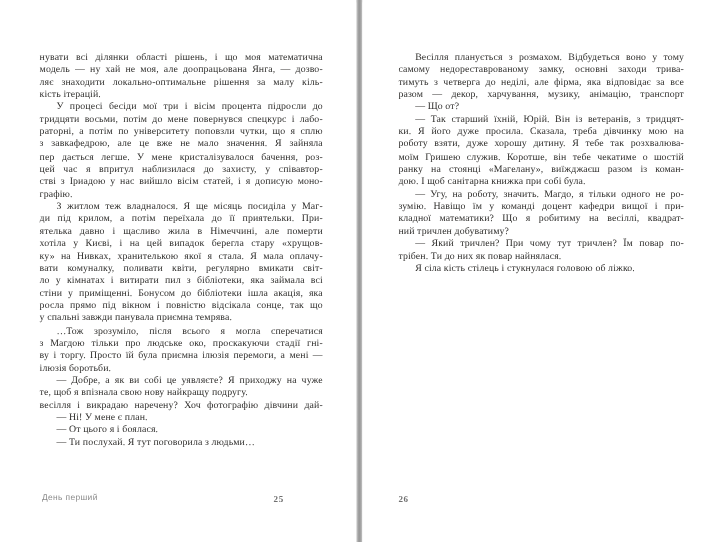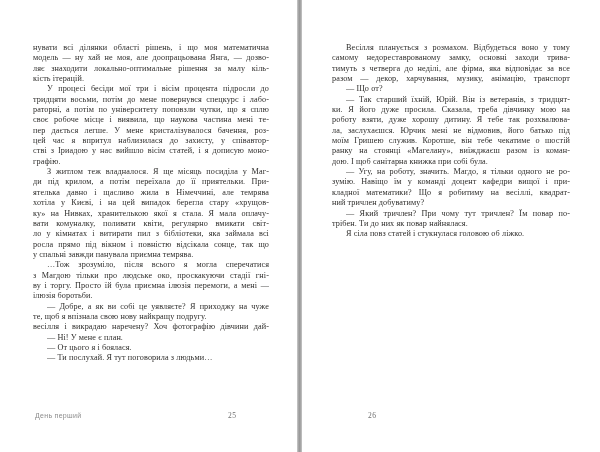--- a/index.html
+++ b/index.html
@@ -51,51 +51,53 @@
     position: absolute; left: 35px; top: 412px;
     font-family: "Liberation Sans", sans-serif;
     font-size: 7px; color: #8b8b8b;
     letter-spacing: 0.3px;
   }
   .pagenum {
     position: absolute; top: 411px;
     font-family: "Liberation Serif", "DejaVu Serif", serif;
     font-size: 7.5px; color: #6f6f6f;
     letter-spacing: 0.5px;
+    font-weight: bold;
   }
   .pagenum-left  { left: 228px; }
-  .pagenum-right { left: 30px; margin-left: 36px; }
+  .pagenum-right { left: 30px; }
 </style>
 </head>
 <body>
 
 <div class="spread">
   <div class="top-edge"></div>
 
   <div class="page page-left">
     <div class="textcol">
         <div class="tline">нувати всі ділянки області рішень, і що моя математична</div>
         <div class="tline">модель — ну хай не моя, але доопрацьована Янга, — дозво-</div>
         <div class="tline">ляє знаходити локально-оптимальне рішення за малу кіль-</div>
         <div class="tline last">кість ітерацій.</div>
         <div class="tline ind">У процесі бесіди мої три і вісім процента підросли до</div>
         <div class="tline">тридцяти восьми, потім до мене повернувся спецкурс і лабо-</div>
         <div class="tline">раторні, а потім по університету поповзли чутки, що я сплю</div>
-        <div class="tline">своє робоче місце і виявила, що наукова частина мені те-</div>
+        <div class="tline">з завкафедрою, але це вже не мало значення. Я зайняла</div>
         <div class="tline">пер дається легше. У мене кристалізувалося бачення, роз-</div>
         <div class="tline">цей час я впритул наблизилася до захисту, у співавтор-</div>
         <div class="tline">стві з Іриадою у нас вийшло вісім статей, і я дописую моно-</div>
         <div class="tline last">графію.</div>
         <div class="tline ind">З житлом теж владналося. Я ще місяць посиділа у Маг-</div>
         <div class="tline">ди під крилом, а потім переїхала до її приятельки. При-</div>
-        <div class="tline">ятелька давно і щасливо жила в Німеччині, але темрява</div>
+        <div class="tline">ятелька давно і щасливо жила в Німеччині, але померти</div>
         <div class="tline">хотіла у Києві, і на цей випадок берегла стару «хрущов-</div>
         <div class="tline">ку» на Нивках, хранителькою якої я стала. Я мала оплачу-</div>
         <div class="tline">вати комуналку, поливати квіти, регулярно вмикати світ-</div>
         <div class="tline">ло у кімнатах і витирати пил з бібліотеки, яка займала всі</div>
+        <div class="tline">стіни у приміщенні. Бонусом до бібліотеки ішла акація, яка</div>
         <div class="tline">росла прямо під вікном і повністю відсікала сонце, так що</div>
         <div class="tline last">у спальні завжди панувала приємна темрява.</div>
         <div class="tline ind">…Тож зрозуміло, після всього я могла сперечатися</div>
         <div class="tline">з Магдою тільки про людське око, проскакуючи стадії гні-</div>
         <div class="tline">ву і торгу. Просто їй була приємна ілюзія перемоги, а мені —</div>
         <div class="tline last">ілюзія боротьби.</div>
         <div class="tline ind">— Добре, а як ви собі це уявляєте? Я приходжу на чуже</div>
         <div class="tline last">те, щоб я впізнала свою нову найкращу подругу.</div>
         <div class="tline">весілля і викрадаю наречену? Хоч фотографію дівчини дай-</div>
         <div class="tline ind last">— Ні! У мене є план.</div>
@@ -111,27 +113,26 @@
   <div class="page page-right">
     <div class="textcol">
         <div class="tline ind">Весілля планується з розмахом. Відбудеться воно у тому</div>
         <div class="tline">самому недореставрованому замку, основні заходи трива-</div>
         <div class="tline">тимуть з четверга до неділі, але фірма, яка відповідає за все</div>
         <div class="tline">разом — декор, харчування, музику, анімацію, транспорт</div>
         <div class="tline ind last">— Що от?</div>
         <div class="tline ind">— Так старший їхній, Юрій. Він із ветеранів, з тридцят-</div>
         <div class="tline">ки. Я його дуже просила. Сказала, треба дівчинку мою на</div>
         <div class="tline">роботу взяти, дуже хорошу дитину. Я тебе так розхвалюва-</div>
-        <div class="tline">ла, заслухаєшся. Юрчик мені не відмовив, його батько під</div>
         <div class="tline">моїм Гришею служив. Коротше, він тебе чекатиме о шостій</div>
         <div class="tline">ранку на стоянці «Магелану», виїжджаєш разом із коман-</div>
         <div class="tline last">дою. І щоб санітарна книжка при собі була.</div>
         <div class="tline ind">— Угу, на роботу, значить. Магдо, я тільки одного не ро-</div>
         <div class="tline">зумію. Навіщо їм у команді доцент кафедри вищої і при-</div>
         <div class="tline">кладної математики? Що я робитиму на весіллі, квадрат-</div>
         <div class="tline last">ний тричлен добуватиму?</div>
         <div class="tline ind">— Який тричлен? При чому тут тричлен? Їм повар по-</div>
         <div class="tline last">трібен. Ти до них як повар найнялася.</div>
-        <div class="tline ind last">Я сіла повз статей і стукнулася головою об ліжко.</div>
+        <div class="tline ind last">Я сіла кість стілець і стукнулася головою об ліжко.</div>
       </div>
     <div class="pagenum pagenum-right">26</div>
   </div>
 </div>
 
 </body></html>

